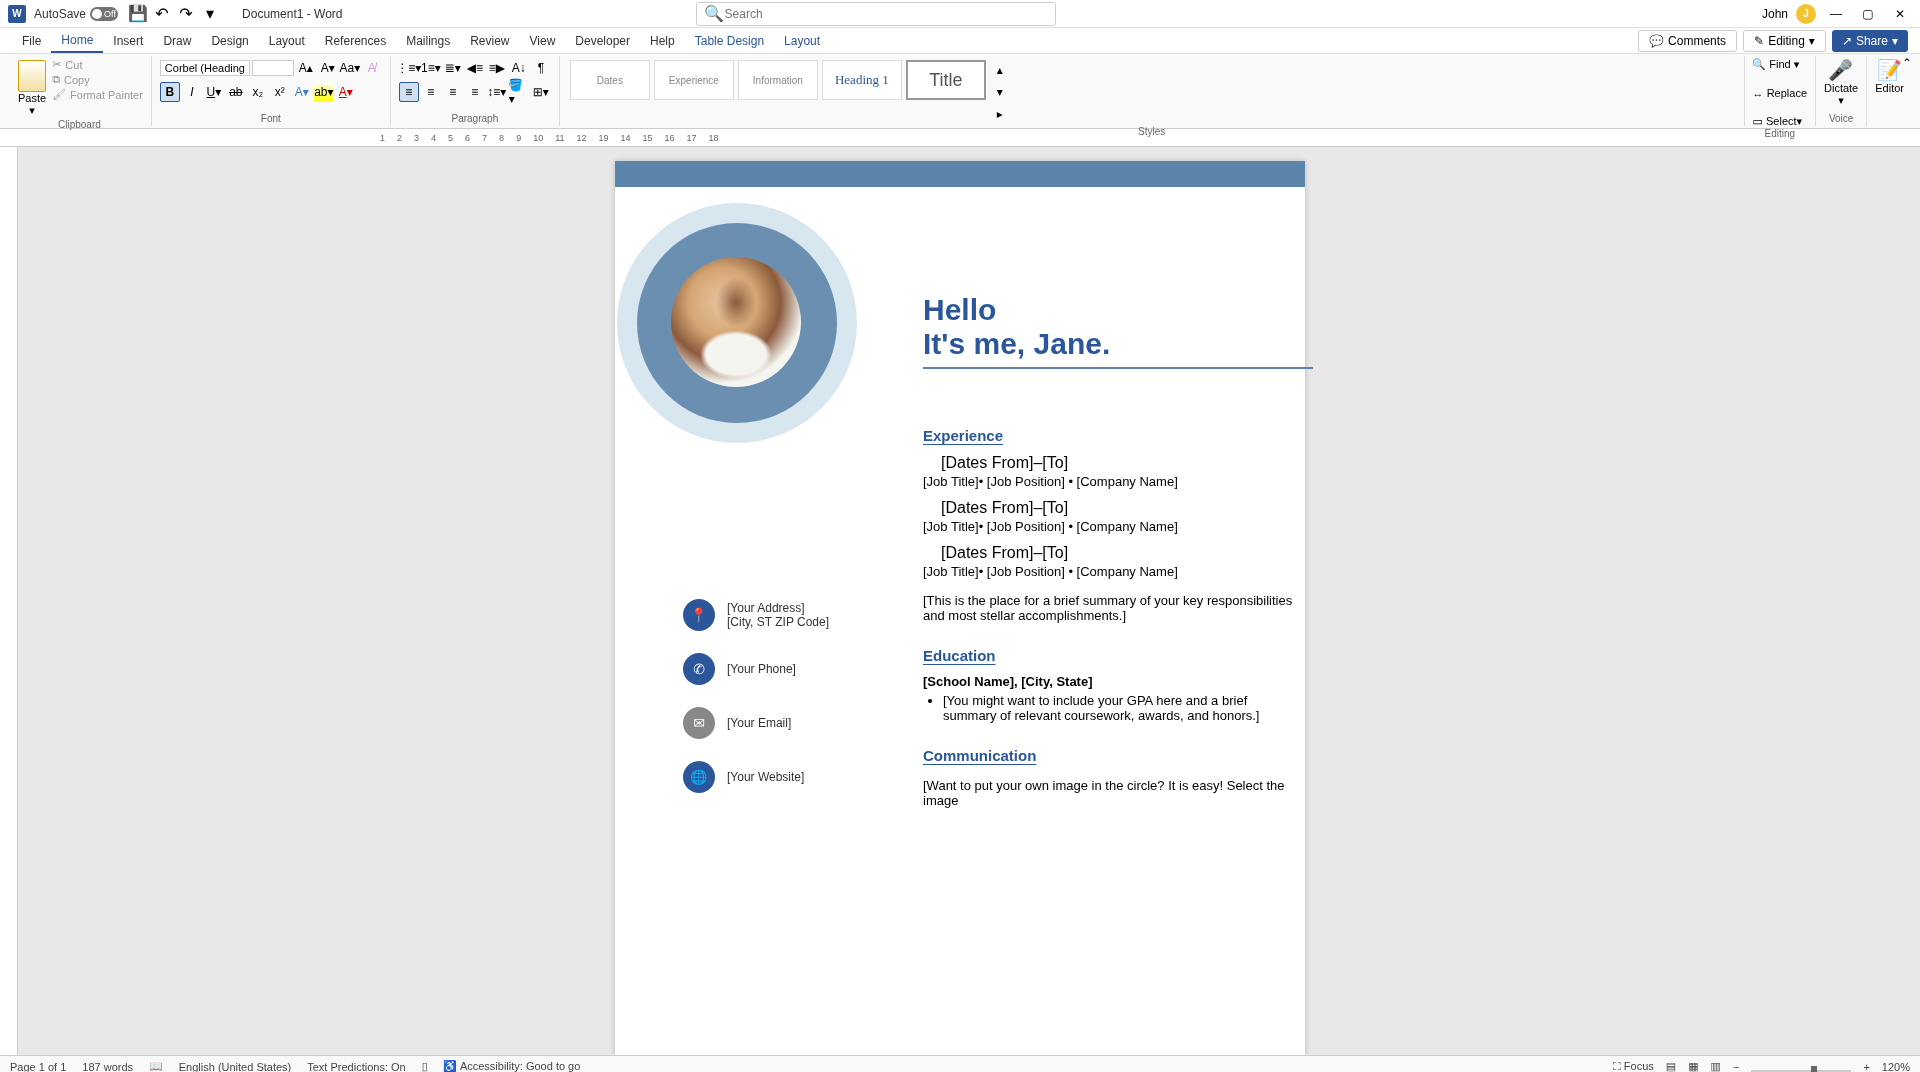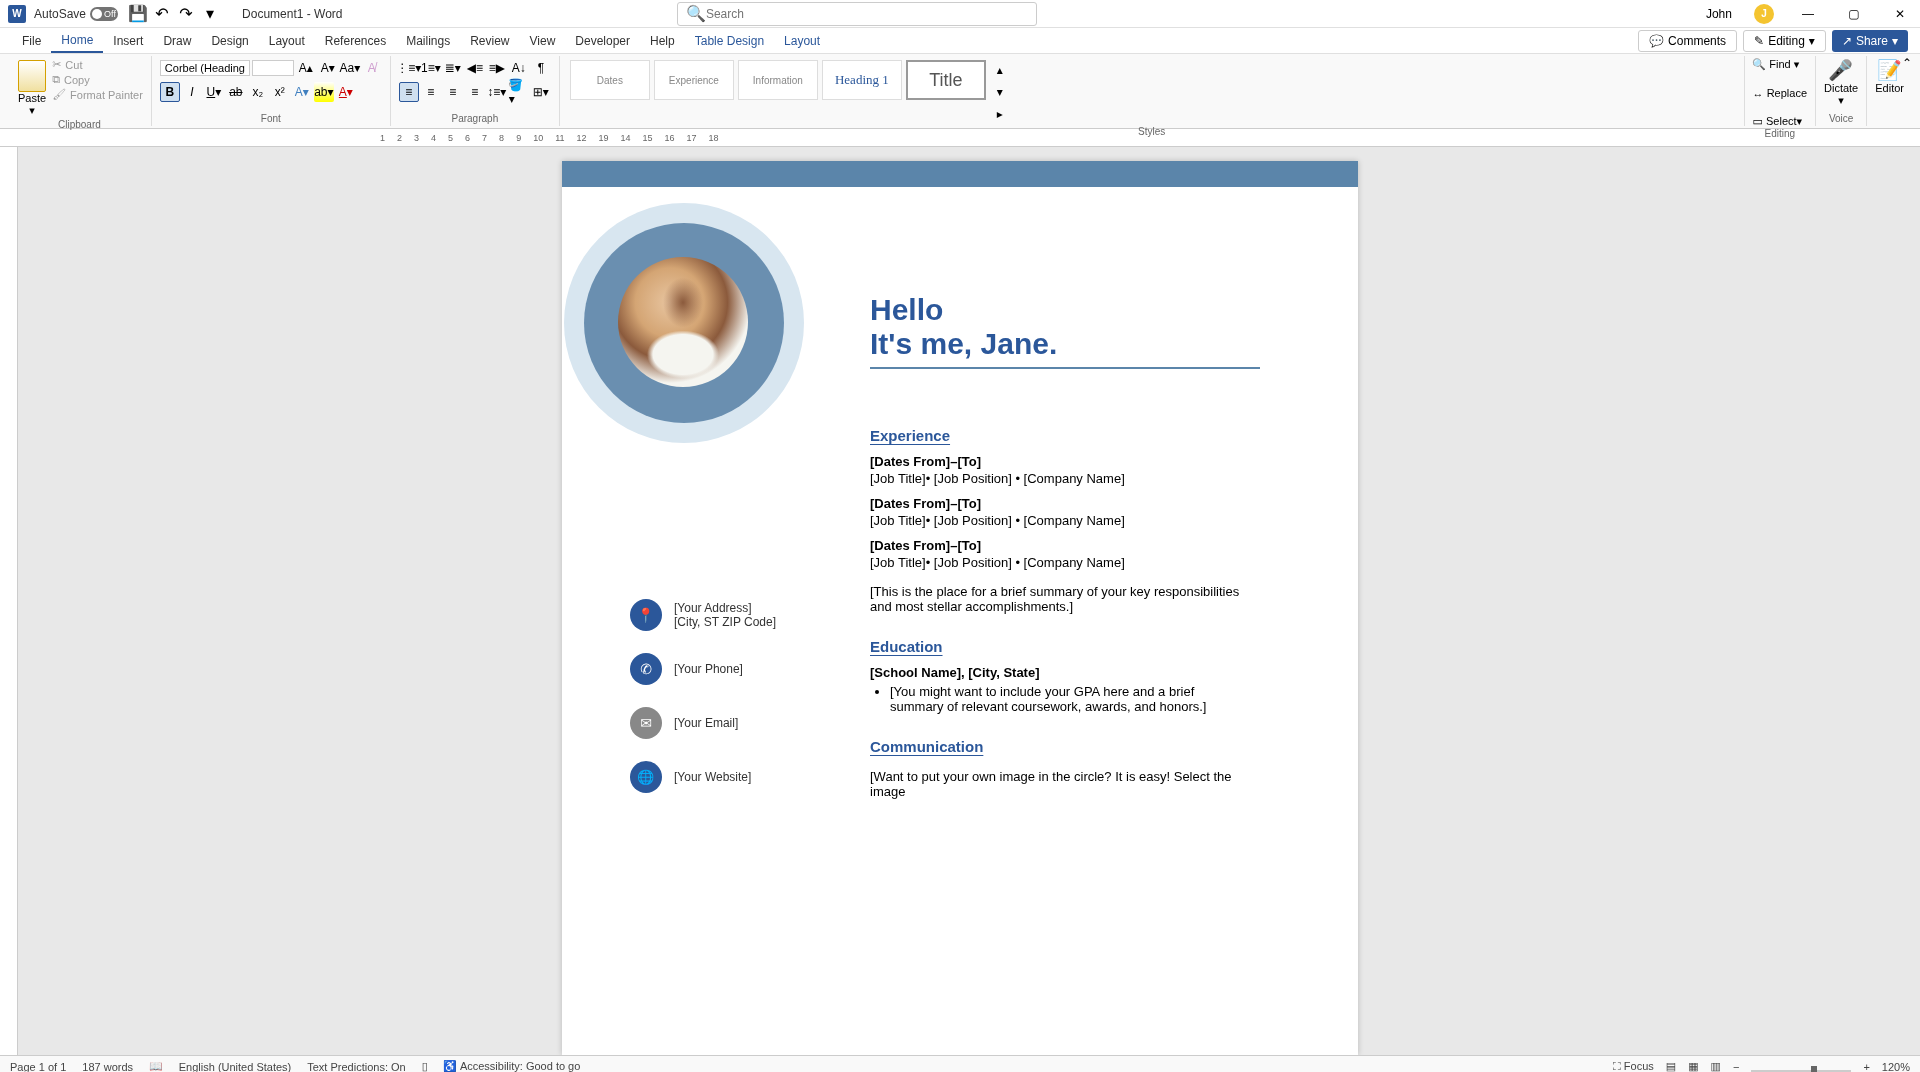--- a/index.html
+++ b/index.html
@@ -10,21 +10,21 @@
 .word-icon { width: 18px; height: 18px; background: #2b579a; color: #fff; font-size: 10px; font-weight: bold; display: flex; align-items: center; justify-content: center; border-radius: 2px; margin-right: 8px; }
 .autosave-label { font-size: 12px; color: #333; margin-right: 4px; }
 .toggle { width: 28px; height: 14px; background: #737373; border-radius: 7px; position: relative; margin-right: 8px; display: flex; align-items: center; }
 .toggle::after { content: ''; width: 10px; height: 10px; background: #fff; border-radius: 50%; position: absolute; left: 2px; }
 .toggle-off { font-size: 9px; color: #fff; margin-left: 14px; }
 .qa-btn { width: 18px; height: 18px; margin: 0 3px; display: flex; align-items: center; justify-content: center; cursor: pointer; }
 .save-icon { color: #8e4ec6; }
 .doc-title { font-size: 12px; color: #333; margin-left: 20px; }
 .search-bar { width: 360px; height: 24px; margin-left: auto; margin-right: auto; background: #fff; border: 1px solid #ccc; border-radius: 3px; display: flex; align-items: center; padding: 0 8px; }
 .search-bar input { border: none; outline: none; font-size: 12px; flex: 1; }
-.title-right { margin-left: auto; display: flex; align-items: center; gap: 22px; }
+.title-right { margin-left: auto; display: flex; align-items: center; gap: 8px; }
 .user-name { font-size: 12px; }
 .avatar { width: 20px; height: 20px; background: #f4c430; color: #fff; border-radius: 50%; display: flex; align-items: center; justify-content: center; font-size: 10px; font-weight: bold; }
 .win-btn { width: 24px; height: 24px; display: flex; align-items: center; justify-content: center; cursor: pointer; font-size: 12px; }
 
 
 .menu-tabs { height: 26px; background: #fff; display: flex; align-items: center; padding: 0 12px; border-bottom: 1px solid #e0e0e0; }
 .menu-tab { font-size: 12px; color: #333; padding: 4px 10px; cursor: pointer; }
 .menu-tab.active { border-bottom: 2px solid #2b579a; color: #2b579a; }
 .menu-right { margin-left: auto; display: flex; gap: 6px; }
 .menu-btn { font-size: 12px; padding: 3px 10px; border: 1px solid #ccc; border-radius: 3px; cursor: pointer; display: flex; align-items: center; gap: 4px; }
@@ -50,36 +50,36 @@
 .style-title { color: #555; font-size: 18px; font-weight: 300; border: 2px solid #999; }
 .editing-col { display: flex; flex-direction: column; gap: 16px; font-size: 11px; }
 .voice-btn, .editor-btn { display: flex; flex-direction: column; align-items: center; font-size: 11px; cursor: pointer; }
 
 
 .ruler { height: 18px; background: #fff; border-bottom: 1px solid #ccc; font-size: 9px; color: #666; padding-left: 380px; display: flex; align-items: center; gap: 12px; }
 
 
 .doc-area { height: 908px; background: #e8e8e8; display: flex; justify-content: center; overflow: hidden; position: relative; }
 .ruler-v { width: 18px; height: 100%; background: #fff; border-right: 1px solid #ccc; position: absolute; left: 0; }
-.page { width: 796px; background: #fff; margin-top: 14px; box-shadow: 0 0 6px rgba(0,0,0,0.2); position: relative; }
+.page { width: 690px; background: #fff; margin-top: 14px; box-shadow: 0 0 6px rgba(0,0,0,0.2); position: relative; }
 .top-band { height: 26px; background: #5b85aa; }
 .page-content { padding: 16px 30px; position: relative; }
 .brush-circle { width: 260px; height: 260px; position: absolute; left: -4px; top: 10px; }
 .brush { position: absolute; border-radius: 50%; }
 .b1 { width: 240px; height: 240px; background: #d8e6f0; left: 6px; top: 6px; }
 .b2 { width: 200px; height: 200px; background: #6a8fb0; left: 26px; top: 26px; }
 .photo { width: 130px; height: 130px; border-radius: 50%; position: absolute; left: 60px; top: 60px; background: radial-gradient(circle at 40% 35%, #e8c5a0 0%, #d4a574 30%, #8b5a3c 50%, #f5f5f0 70%); overflow: hidden; }
 .photo::after { content: ''; position: absolute; inset: 0; background: radial-gradient(ellipse 40px 50px at 50% 35%, #8b5a3c 0%, transparent 50%), radial-gradient(ellipse 60px 40px at 50% 75%, #f5f5f0 0%, #f5f5f0 50%, transparent 60%); }
 .hello-block { margin-left: 278px; margin-top: 90px; }
 .hello { font-size: 30px; color: #2b579a; font-weight: bold; font-family: 'Corbel', sans-serif; }
 .hello2 { font-size: 30px; color: #2b579a; font-weight: bold; font-family: 'Corbel', sans-serif; }
 .hello-line { border-bottom: 2px solid #5b85aa; width: 390px; margin-top: 6px; }
 .section-h { color: #2b579a; font-size: 15px; font-weight: bold; text-decoration: underline; text-decoration-color: #2b579a; text-underline-offset: 3px; margin-top: 24px; }
 .main-col { margin-left: 278px; margin-top: 58px; }
-.exp-date { font-size: 13px; font-weight: bold; margin-top: 10px; }
+.exp-date { font-size: 16px; font-weight: normal; margin-top: 10px; margin-left: 18px; }
 .exp-line { font-size: 13px; margin-top: 2px; }
 .summary { font-size: 13px; margin-top: 14px; width: 380px; }
 .edu-school { font-size: 13px; font-weight: bold; margin-top: 10px; }
 .edu-bullet { font-size: 13px; margin-top: 4px; margin-left: 20px; width: 360px; }
 .contact-list { position: absolute; left: 68px; top: 412px; }
 .contact-row { display: flex; align-items: center; gap: 12px; margin-bottom: 22px; font-size: 12px; color: #333; }
 .ci { width: 32px; height: 32px; border-radius: 50%; display: flex; align-items: center; justify-content: center; color: #fff; font-size: 14px; }
 .ci-loc { background: #2b579a; }
 .ci-phone { background: #2b579a; }
 .ci-mail { background: #888; }

